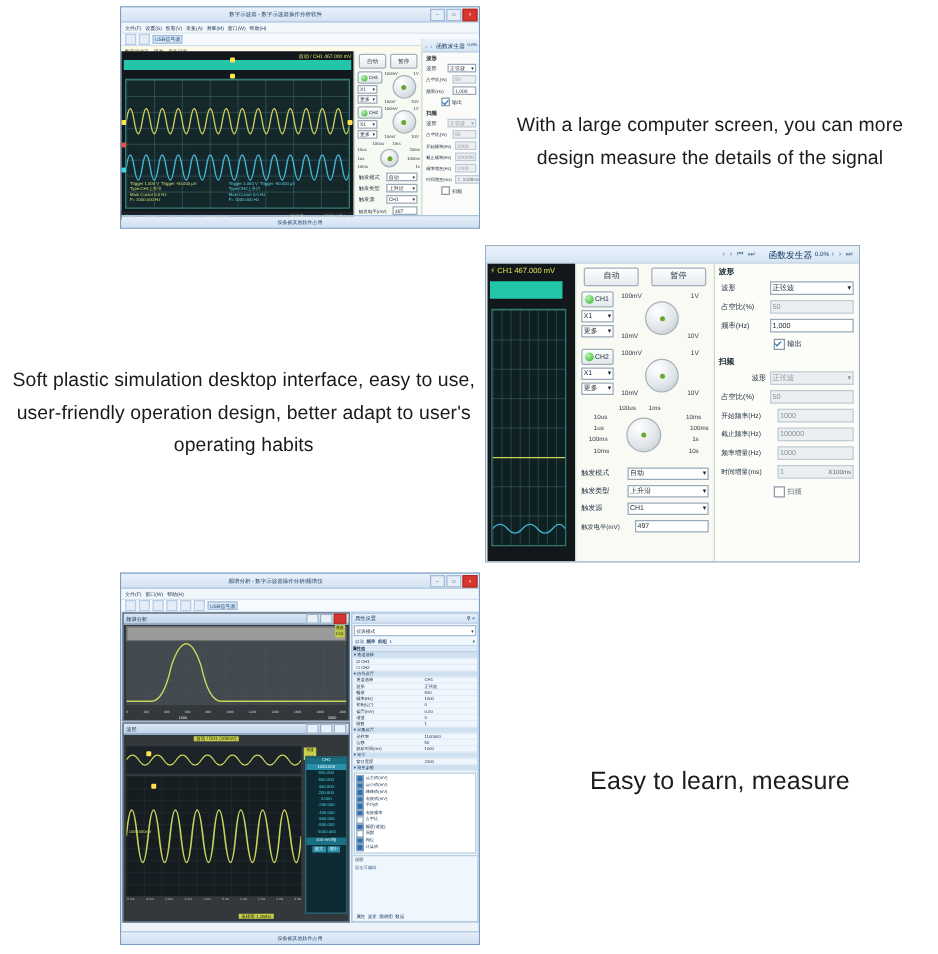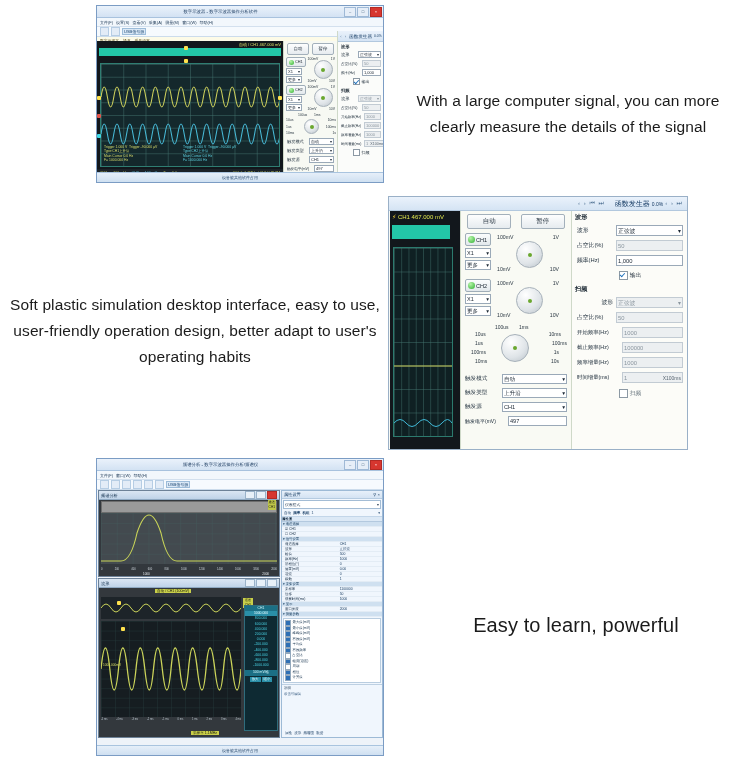--- a/index.html
+++ b/index.html
@@ -109,23 +109,23 @@
   .tabs-bottom{position:absolute;left:0;right:0;bottom:9px;height:7px;display:flex;gap:2px;
     padding:0 3px;align-items:center;font-size:3.6px;color:#1d4166;}
   .scale-col{position:absolute;background:#0e2a33;border:1px solid #2f6d7d;box-sizing:border-box;
     font-size:3.4px;color:#49d4e6;text-align:center;line-height:5.2px;}
   .scale-col .hd{background:#1b6f85;color:#d8fbff;}
   .badge{position:absolute;background:#c9cf4a;color:#1a1d10;font-size:3.6px;padding:0 2px;white-space:nowrap;}
 </style>
 </head>
 <body>
 
-<div class="marketing-text" id="txt-top">With a large computer signal, you can more clearly measure the details of the signal</div>
+<div class="marketing-text" id="txt-top">With a large computer screen, you can more design measure the details of the signal</div>
 <div class="marketing-text" id="txt-mid">Soft plastic simulation desktop interface, easy to use, user-friendly operation design, better adapt to user's operating habits</div>
-<div class="marketing-text" id="txt-bot">Easy to learn, powerful</div>
+<div class="marketing-text" id="txt-bot">Easy to learn, measure</div>
 
 <div class="win" id="win-top" style="left:96px;top:5px;width:288px;height:178px;">
 
   <div class="titlebar">
     <div class="title-text">数字示波器 - 数字示波器操作分析软件</div>
     <div class="win-btns">
       <div class="wb">–</div>
       <div class="wb">□</div>
       <div class="wb close">×</div>
     </div>

